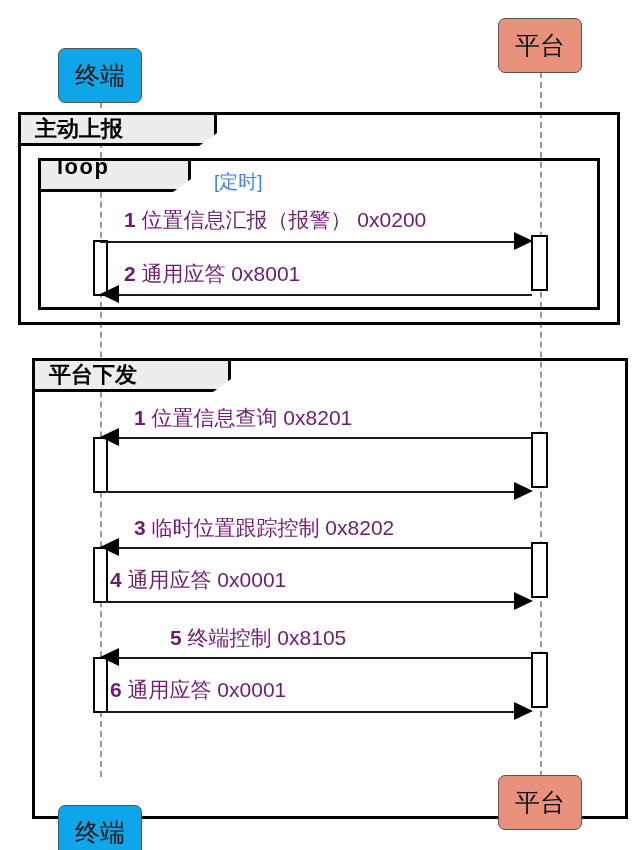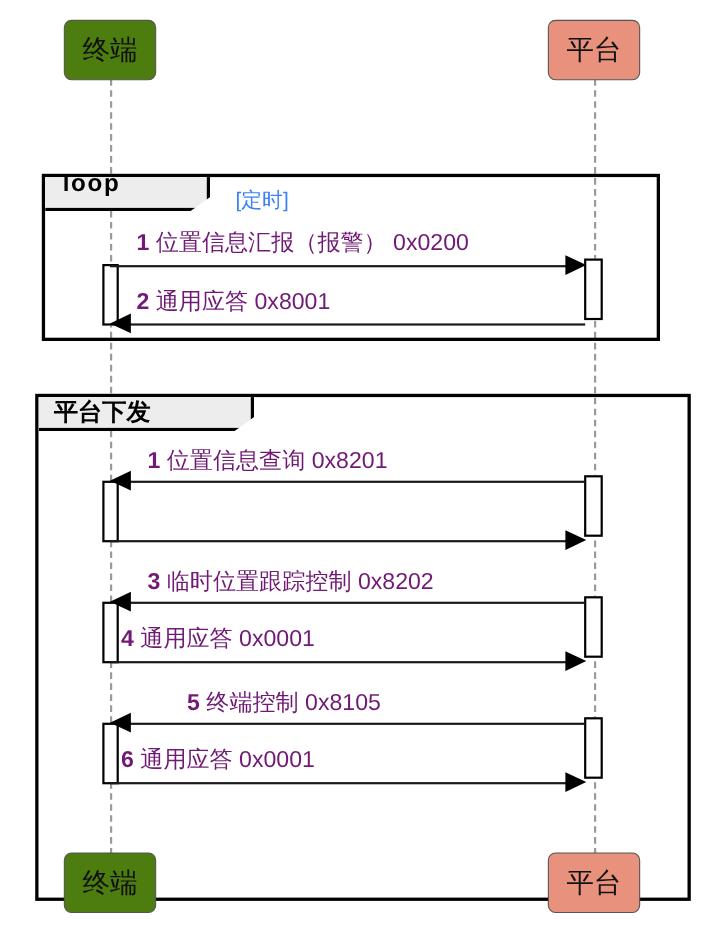--- a/index.html
+++ b/index.html
@@ -22,21 +22,21 @@
     border:1.6px solid #555555;
     border-radius:7px;
     display:flex;
     align-items:center;
     justify-content:center;
     font-size:25px;
     color:#111111;
     letter-spacing:0px;
     z-index:6;
   }
-  .actor-terminal{ background:#4d7c0f; }
+  .actor-terminal{ background:#0ea5e9;margin-top:30px; }
   .actor-platform{ background:#e8917d; }
 
   
   .lifeline{
     position:absolute;
     width:0;
     border-left:2.2px dashed #9a9a9a;
     z-index:1;
   }
 
@@ -129,20 +129,25 @@
   <div class="lifeline" style="left:100px; top:72px; height:705px;"></div>
   <div class="lifeline" style="left:540px; top:72px; height:705px;"></div>
 
   <div class="actor-box actor-terminal" style="left:58px; top:18px; width:84px; height:55px;">
     <span>终端</span>
   </div>
   <div class="actor-box actor-platform" style="left:498px; top:18px; width:84px; height:55px;">
     <span>平台</span>
   </div>
 
+  <div class="fragment" style="left:18px; top:112px; width:602px; height:213px;">
+    <div class="frag-label" style="width:196px;">
+      <span>主动上报</span>
+    </div>
+  </div>
 
   <div class="fragment inner" style="left:38px; top:158px; width:562px; height:152px;">
     <div class="frag-label loopkw" style="width:150px;">
       <span>loop</span>
     </div>
   </div>
   <div class="frag-guard" style="left:214px; top:169px;">
     <span>[定时]</span>
   </div>
 

